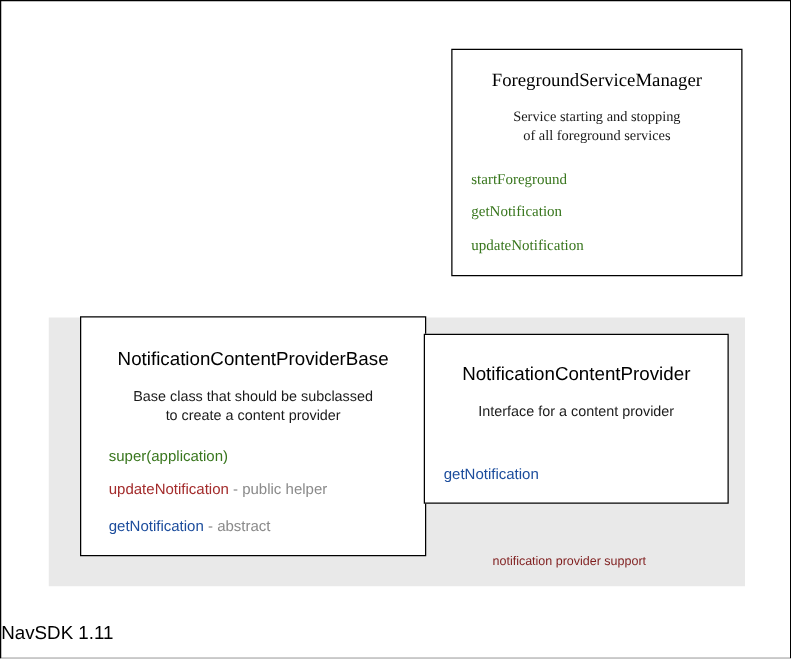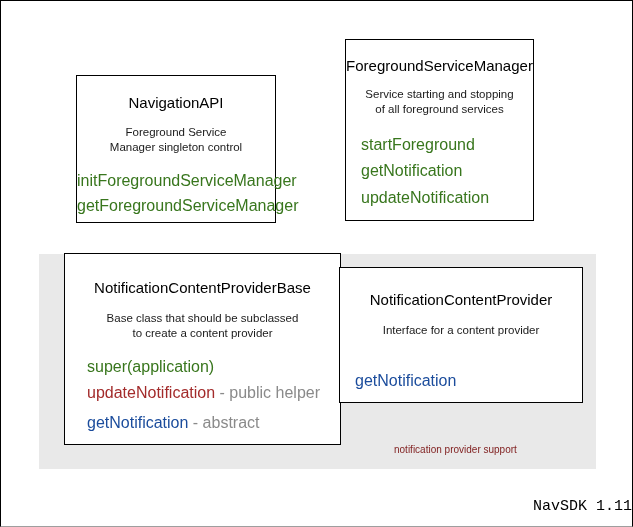--- a/index.html
+++ b/index.html
@@ -21,62 +21,54 @@
     width: 557px; height: 215px;
     background: var(--panel-gray, #e9e9e9);
   }
   .box {
     position: absolute;
     box-sizing: border-box;
     background: #ffffff;
     border: 1.5px solid #000000;
   }
   .b1 { left: 75px;  top: 74px;  width: 200px; height: 148px; }
-  .b2 { left: 344px; top: 38px;  width: 189px; height: 182px; }
+  .b2 { left: 360px; top: 38px;  width: 233px; height: 182px; font-family: Liberation Serif, serif; }
   .b3 { left: 51px;  top: 252px; width: 277px; height: 192px; margin-left: 12px; }
   .b4 { left: 338px; top: 266px; width: 244px; height: 136px; }
   .line { position: absolute; white-space: nowrap; }
   .centered { left: 0; right: 0; text-align: center; }
   .box-title { font-size: 15px; color: #000000; }
   .box-desc  { font-size: 11.5px; color: #1a1a1a; }
-  .method    { font-size: 16px; }
+  .method    { font-size: 12px; }
   .m-green { color: var(--method-green, #38761d); }
   .m-red   { color: var(--method-red, #a32b2b); }
   .m-blue  { color: var(--method-blue, #1b4c9c); }
   .annotation { color: var(--annotation-gray, #8a8a8a); }
   .panel-label {
     position: absolute;
     left: 393px; top: 443px;
     font-size: 10px;
     color: #7f1d1d;
     white-space: nowrap;
   }
   .footer-label {
     position: absolute;
     left: 0; right: 0; top: 497px;
-    text-align: right;
+    text-align: left;
     font-size: 15px;
     color: #000000;
-    font-family: Liberation Mono, monospace;
   }
 </style>
 </head>
 <body>
 
 <div class="frame">
 
   <div class="panel"></div>
 
-  <div class="box b1">
-    <div class="line centered box-title" style="top:18px">NavigationAPI</div>
-    <div class="line centered box-desc" style="top:50px">Foreground Service</div>
-    <div class="line centered box-desc" style="top:65px">Manager singleton control</div>
-    <div class="line centered method m-green" style="top:96px">initForegroundServiceManager</div>
-    <div class="line centered method m-green" style="top:121px">getForegroundServiceManager</div>
-  </div>
 
   <div class="box b2">
     <div class="line centered box-title" style="top:17px">ForegroundServiceManager</div>
     <div class="line centered box-desc" style="top:48px">Service starting and stopping</div>
     <div class="line centered box-desc" style="top:63px">of all foreground services</div>
     <div class="line method m-green" style="top:96px; left:15px">startForeground</div>
     <div class="line method m-green" style="top:122px; left:15px">getNotification</div>
     <div class="line method m-green" style="top:149px; left:15px">updateNotification</div>
   </div>
 

